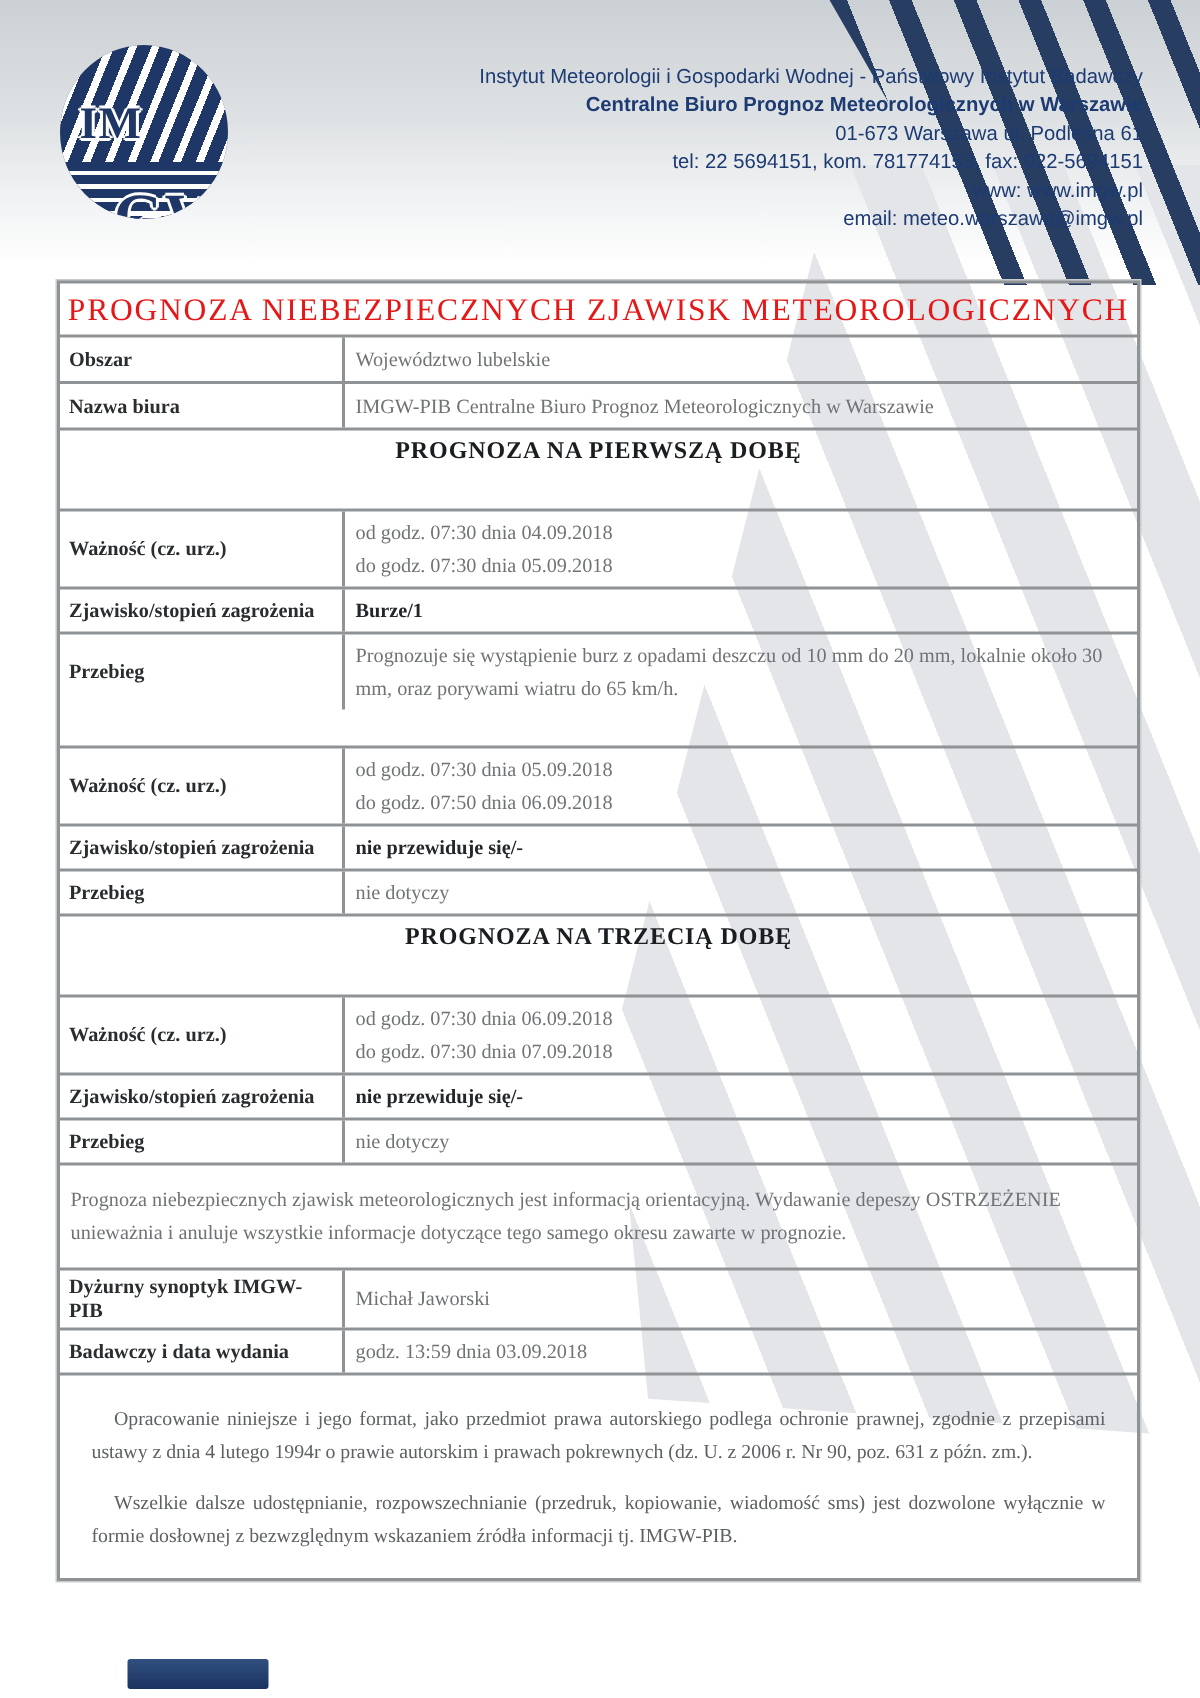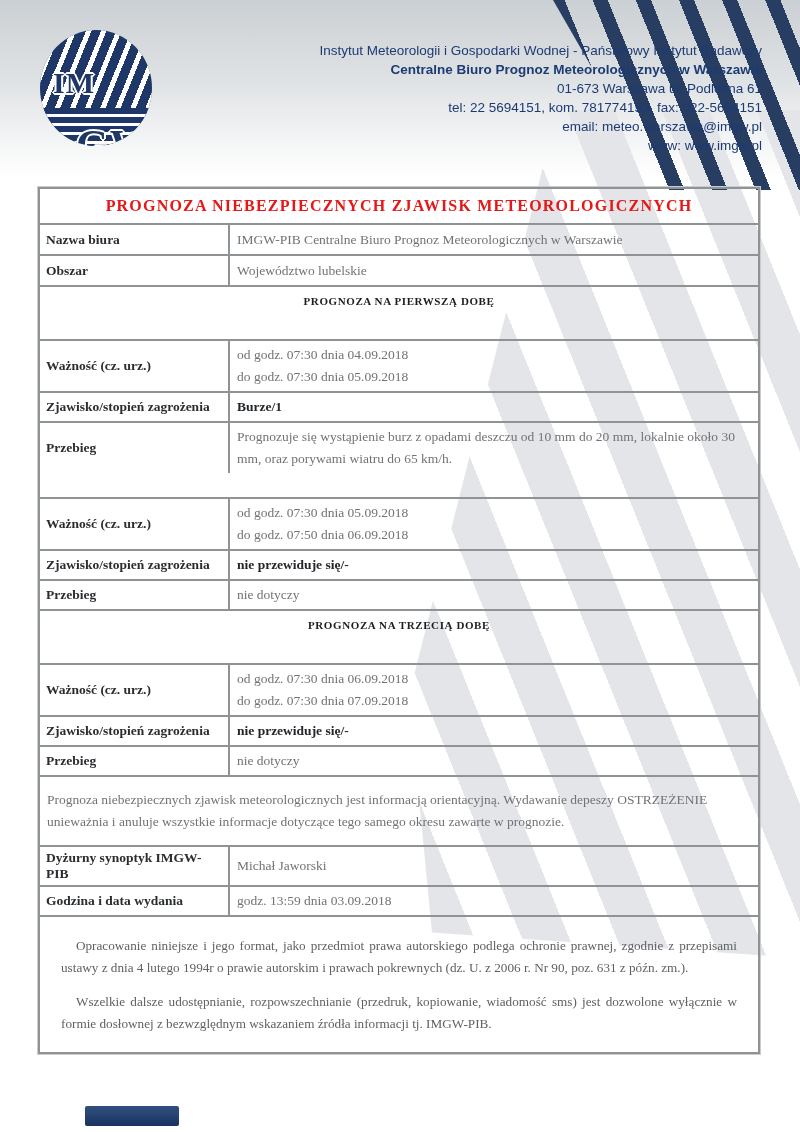--- a/index.html
+++ b/index.html
@@ -70,24 +70,24 @@
   .cell-value{
     flex:1;display:flex;flex-direction:column;justify-content:center;
     padding:3px 8px 3px 7px;color:#707376;box-sizing:border-box;line-height:22px;
   }
   .cell-value.vbold{font-weight:bold;color:#23262a;}
   .full{
     flex:1;display:flex;align-items:center;justify-content:center;
     text-align:center;box-sizing:border-box;
   }
   .title-row .full{
-    color:#e51717;font-weight:bold;font-size:16px;letter-spacing:1.2px;
+    color:#e51717;font-weight:normal;font-size:21px;letter-spacing:1.2px;
   }
   .sec-row .full{
-    color:#1b1e21;font-weight:bold;font-size:11px;letter-spacing:0.6px;
+    color:#1b1e21;font-weight:bold;font-size:16px;letter-spacing:0.6px;
   }
   .rowH-title{min-height:34px;}
   .rowH-kv{min-height:29px;}
   .rowH-sec{min-height:28px;}
   .rowH-2l{min-height:45px;margin-top:24px;}
   .rowH-p1{min-height:48px;}
   .rowH-1l{min-height:28px;}
   .rowH-uw{min-height:68px;}
   .rowH-cp{min-height:86px;}
   .copyright{
@@ -115,38 +115,38 @@
     <div class="logo-lines"></div>
     <div class="logo-im">IM</div>
     <div class="logo-gw">GW</div>
   </div>
 
   <div class="org">
     <div>Instytut Meteorologii i Gospodarki Wodnej - Państwowy Instytut Badawczy</div>
     <div class="b">Centralne Biuro Prognoz Meteorologicznych w Warszawie</div>
     <div>01-673 Warszawa ul. Podleśna 61</div>
     <div>tel: 22 5694151, kom. 781774153, fax: 022-5694151</div>
+    <div>www: www.imgw.pl</div>
     <div>email: meteo.warszawa@imgw.pl</div>
-    <div>www: www.imgw.pl</div>
   </div>
 
   <div class="doc-table">
 
     <div class="row title-row rowH-title">
       <div class="full">PROGNOZA NIEBEZPIECZNYCH ZJAWISK METEOROLOGICZNYCH</div>
+    </div>
+
+    <div class="row rowH-kv">
+      <div class="cell-label">Obszar</div>
+      <div class="cell-value">Województwo lubelskie</div>
     </div>
 
     <div class="row rowH-kv">
       <div class="cell-label">Nazwa biura</div>
       <div class="cell-value">IMGW-PIB Centralne Biuro Prognoz Meteorologicznych w Warszawie</div>
-    </div>
-
-    <div class="row rowH-kv">
-      <div class="cell-label">Obszar</div>
-      <div class="cell-value">Województwo lubelskie</div>
     </div>
 
     <div class="row sec-row rowH-sec">
       <div class="full">PROGNOZA NA PIERWSZĄ DOBĘ</div>
     </div>
     <div class="row rowH-2l">
       <div class="cell-label">Ważność (cz. urz.)</div>
       <div class="cell-value">
         <div>od godz. 07:30 dnia 04.09.2018</div>
         <div>do godz. 07:30 dnia 05.09.2018</div>
@@ -197,21 +197,21 @@
     </div>
 
     <div class="row rowH-uw">
       <div class="cell-value">Prognoza niebezpiecznych zjawisk meteorologicznych jest informacją orientacyjną. Wydawanie depeszy OSTRZEŻENIE unieważnia i anuluje wszystkie informacje dotyczące tego samego okresu zawarte w prognozie.</div>
     </div>
     <div class="row rowH-1l">
       <div class="cell-label">Dyżurny synoptyk IMGW-PIB</div>
       <div class="cell-value">Michał Jaworski</div>
     </div>
     <div class="row rowH-1l">
-      <div class="cell-label">Godzina i data wydania</div>
+      <div class="cell-label">Badawczy i data wydania</div>
       <div class="cell-value">godz. 13:59 dnia 03.09.2018</div>
     </div>
 
     <div class="row rowH-cp">
       <div class="copyright">
         <p>Opracowanie niniejsze i jego format, jako przedmiot prawa autorskiego podlega ochronie prawnej, zgodnie z przepisami ustawy z dnia 4 lutego 1994r o prawie autorskim i prawach pokrewnych (dz. U. z 2006 r. Nr 90, poz. 631 z późn. zm.).</p>
         <p>Wszelkie dalsze udostępnianie, rozpowszechnianie (przedruk, kopiowanie, wiadomość sms) jest dozwolone wyłącznie w formie dosłownej z bezwzględnym wskazaniem źródła informacji tj. IMGW-PIB.</p>
       </div>
     </div>
 

